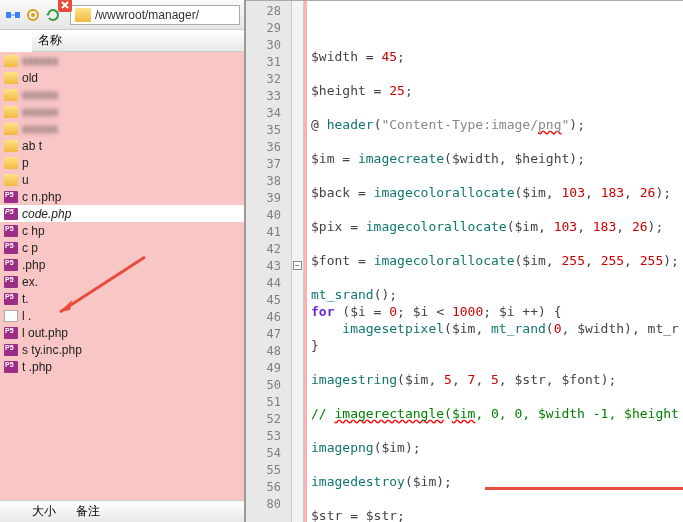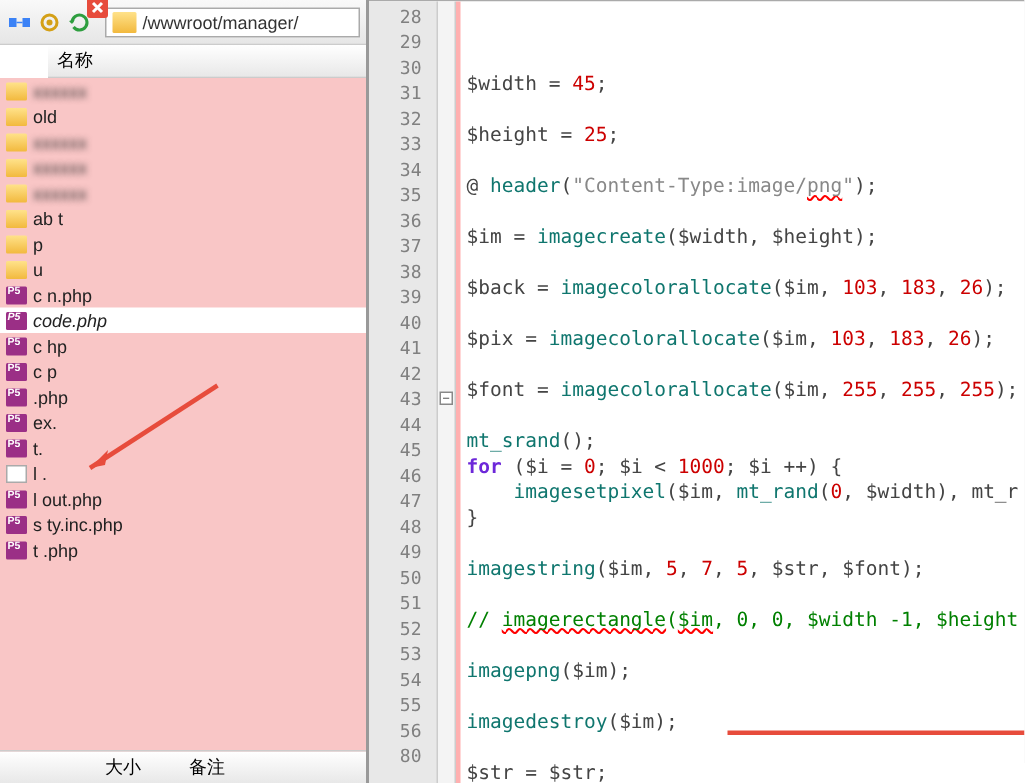--- a/index.html
+++ b/index.html
@@ -14,21 +14,21 @@
 .col-header { height: 22px; background: linear-gradient(#fff,#e8e8e8); border-bottom: 1px solid #ccc; display: flex; align-items: center; padding-left: 6px; font-size: 12px; margin-left: 32px; }
 .file-list { flex: 1; background: #f9c6c6; overflow: hidden; position: relative; }
 .row { display: flex; align-items: center; height: 17px; padding-left: 4px; font-size: 12px; color: #222; cursor: default; }
 .row.sel { background: #fff; font-style: italic; }
 .row .ico { width: 14px; height: 12px; margin-right: 4px; flex-shrink: 0; }
 .folder-i { background: linear-gradient(#ffe28a,#f2b93e); border-radius: 1px; }
 .php-i { background: #9b2f86; border-radius: 1px; position: relative; }
 .php-i::after { content: "P5"; font-size: 7px; color: #fff; position: absolute; left: 1px; top: 0; font-weight: bold; }
 .file-i { background: #fff; border: 1px solid #aaa; }
 .blur { color: transparent; text-shadow: 0 0 4px #333; }
-.footer-cols { position: absolute; bottom: 0; left: 0; right: 0; height: 22px; background: linear-gradient(#fff,#e8e8e8); border-top: 1px solid #ccc; display: flex; align-items: center; padding-left: 70px; gap: 32px; }
+.footer-cols { position: absolute; bottom: 0; left: 0; right: 0; height: 22px; background: linear-gradient(#fff,#e8e8e8); border-top: 1px solid #ccc; display: flex; align-items: center; padding-left: 32px; gap: 20px; }
 .arrow { position: absolute; top: 200px; left: 50px; width: 100px; height: 70px; pointer-events: none; z-index: 5; }
 .close-tab { position: absolute; top: -2px; left: 58px; width: 14px; height: 14px; }
 .close-tab svg { width: 14px; height: 14px; }
 
 .right-pane { flex: 1; background: #fff; display: flex; flex-direction: column; }
 .editor-toolbar { height: 6px; background: linear-gradient(#e8e8e8,#dcdcdc); border-bottom: 1px solid #aaa; }
 .editor { flex: 1; display: flex; font-family: Consolas, monospace; font-size: 13px; background: #fff; }
 .gutter { width: 46px; background: #e8e8e8; border-right: 1px solid #ccc; text-align: right; color: #808080; padding-top: 2px; }
 .gutter div { height: 17px; padding-right: 10px; line-height: 17px; font-size: 12px; }
 .fold-col { width: 12px; background: #f4f4f4; border-right: 1px solid #ccc; position: relative; }

